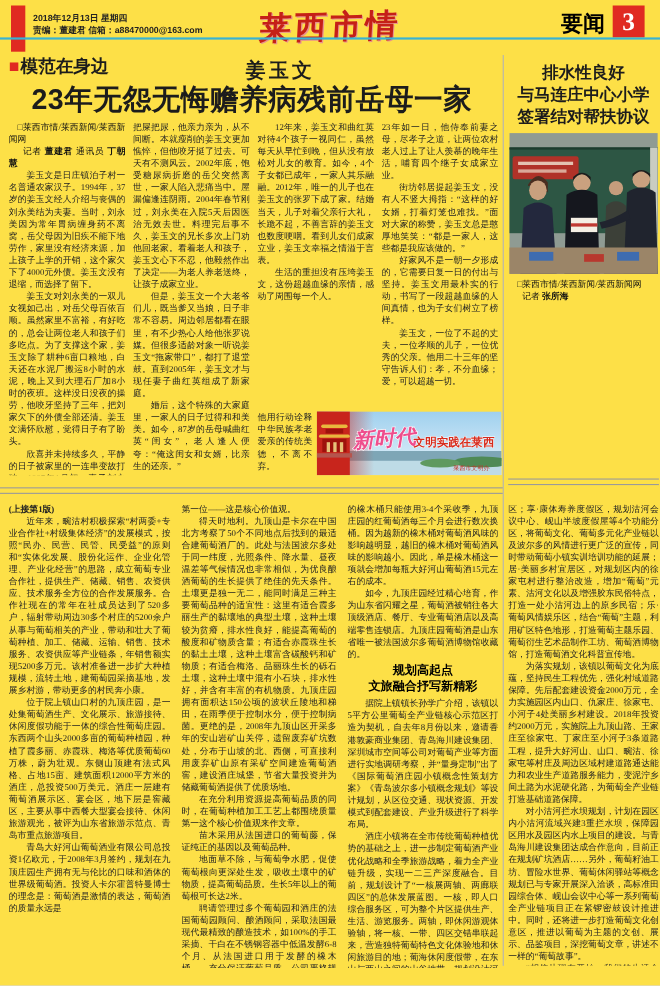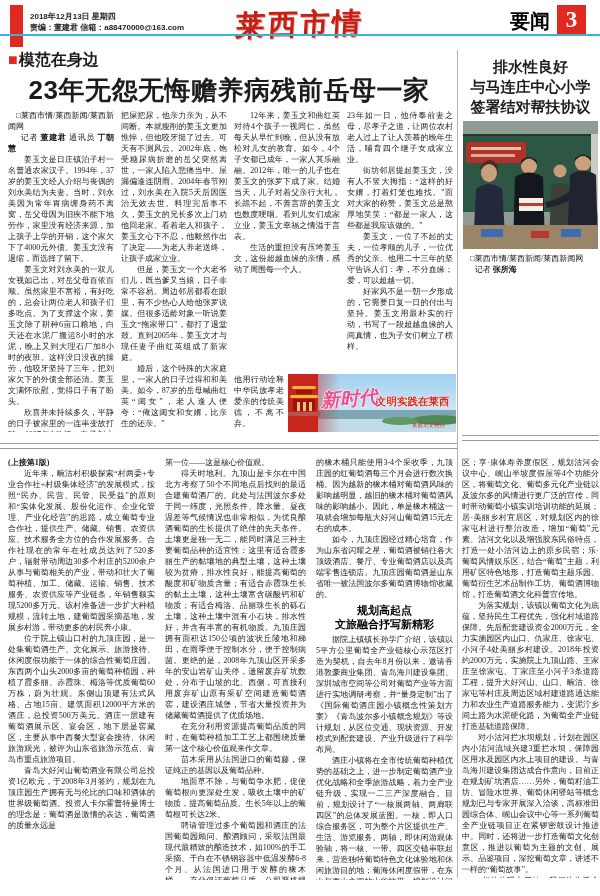--- a/index.html
+++ b/index.html
@@ -1,18 +1,18 @@
 <!DOCTYPE html>
 <html><head>
 <meta charset="utf-8">
 <style>
   html,body { margin:0; padding:0; background:#d9d9d9; }
   .page {
     position:relative; width:600px; height:896px; margin:0 auto;
-    background:#ffffff; overflow:hidden;
+    background:#fde047; overflow:hidden;
     font-family:"Liberation Serif","DejaVu Serif",serif; color:#1c1c1c;
   }
   
   .red-bar { position:absolute; left:10px; top:5px; width:13px; height:42px; background:#e02a21; }
   .dateline { position:absolute; left:30px; top:11px; font-size:8px; line-height:11px; font-weight:bold; color:#222;
               font-family:"Liberation Sans","DejaVu Sans",sans-serif; }
   .masthead { position:absolute; left:225px; top:5px; width:150px; text-align:center;
               font-size:29px; font-weight:900; color:#c52017; letter-spacing:3px;
               font-family:"Liberation Sans","DejaVu Sans",sans-serif;
               transform:skewX(-5deg) rotate(-1.5deg); text-shadow:1px 1px 0 #e8938d; }
@@ -74,20 +74,21 @@
   <div class="masthead">莱西市情</div>
   <div class="section-label">要闻</div>
   <div class="page-number-box">
     <span>3</span>
   </div>
   <div class="cyan-rule"></div>
 
   <div class="kicker">
     <span class="mk">■</span><span>模范在身边</span>
   </div>
+  <div class="hl1">姜玉文</div>
   <div class="hl2">23年无怨无悔赡养病残前岳母一家</div>
 
   <div class="col mcol1">
     <p class="byline">□莱西市情/莱西新闻/莱西新闻网</p>
     <p class="byline2"><span>记者</span> <b>董建君</b> <span>通讯员</span> <b>丁朝慧</b></p>
     <p>姜玉文是日庄镇泊子村一名普通农家汉子。1994年，37岁的姜玉文经人介绍与丧偶的刘永美结为夫妻。当时，刘永美因为常年胃病缠身药不离窝，岳父母因为旧疾不能下地劳作，家里没有经济来源，加上孩子上学的开销，这个家欠下了4000元外债。姜玉文没有退缩，而选择了留下。</p>
     <p>姜玉文对刘永美的一双儿女视如己出，对岳父母百依百顺。虽然家里不富裕，有好吃的，总会让两位老人和孩子们多吃点。为了支撑这个家，姜玉文除了耕种6亩口粮地，白天还在水泥厂搬运8小时的水泥，晚上又到大理石厂加8小时的夜班。这样没日没夜的操劳，他咬牙坚持了三年，把刘家欠下的外债全部还清。姜玉文满怀欣慰，觉得日子有了盼头。</p>
     <p>欣喜并未持续多久，平静的日子被家里的一连串变故打破。1997年1月初，妻子刘永美突发肺气肿、岳母李桂香因子宫肌瘤急需动手术，两人先后住院。辛苦攒下的钱全部换成了医疗费。一时间，家境又回归了“一清二白”。因为两个孩子年幼，岳父有残疾，照顾病人的重担全压在姜玉文一个人身上。他白天在厂里兼职干活，晚上守在病床前伺候病人，20天时间里，从穿衣梳头到喂饭</p>
   </div>
   <div class="col mcol2">
@@ -98,22 +99,22 @@
   <div class="col mcol3">
     <p>12年来，姜玉文和曲红英对待4个孩子一视同仁，虽然每天从早忙到晚，但从没有放松对儿女的教育。如今，4个子女都已成年，一家人其乐融融。2012年，唯一的儿子也在姜玉文的张罗下成了家。结婚当天，儿子对着父亲行大礼，长跪不起，不善言辞的姜玉文也数度哽咽。看到儿女们成家立业，姜玉文幸福之情溢于言表。</p>
     <p>生活的重担没有压垮姜玉文，这份超越血缘的亲情，感动了周围每一个人。</p>
   </div>
   <div class="col mcol3b">
     <p class="cont">他用行动诠释中华民族孝老爱亲的传统美德，不离不弃。</p>
   </div>
   <div class="col mcol4">
     <p class="cont">23年如一日，他侍奉前妻之母，尽孝子之道，让两位农村老人过上了让人羡慕的晚年生活，哺育四个继子女成家立业。</p>
     <p>街坊邻居提起姜玉文，没有人不竖大拇指：“这样的好女婿，打着灯笼也难找。”面对大家的称赞，姜玉文总是憨厚地笑笑：“都是一家人，这些都是我应该做的。”</p>
+    <p>好家风不是一朝一夕形成的，它需要日复一日的付出与坚持。姜玉文用最朴实的行动，书写了一段超越血缘的人间真情，也为子女们树立了榜样。</p>
     <p>姜玉文，一位了不起的丈夫，一位孝顺的儿子，一位优秀的父亲。他用二十三年的坚守告诉人们：孝，不分血缘；爱，可以超越一切。</p>
-    <p>好家风不是一朝一夕形成的，它需要日复一日的付出与坚持。姜玉文用最朴实的行动，书写了一段超越血缘的人间真情，也为子女们树立了榜样。</p>
   </div>
 
   <div class="banner">
     <svg width="168" height="58" viewBox="0 0 168 58">
       <defs>
         <linearGradient id="sky" x1="0" y1="0" x2="0" y2="1">
           <stop offset="0" stop-color="#9fd0ee"></stop>
             <stop offset="1" stop-color="#e8f4fb"></stop>
         </linearGradient>
         <linearGradient id="redg" x1="0" y1="0" x2="1" y2="0">

